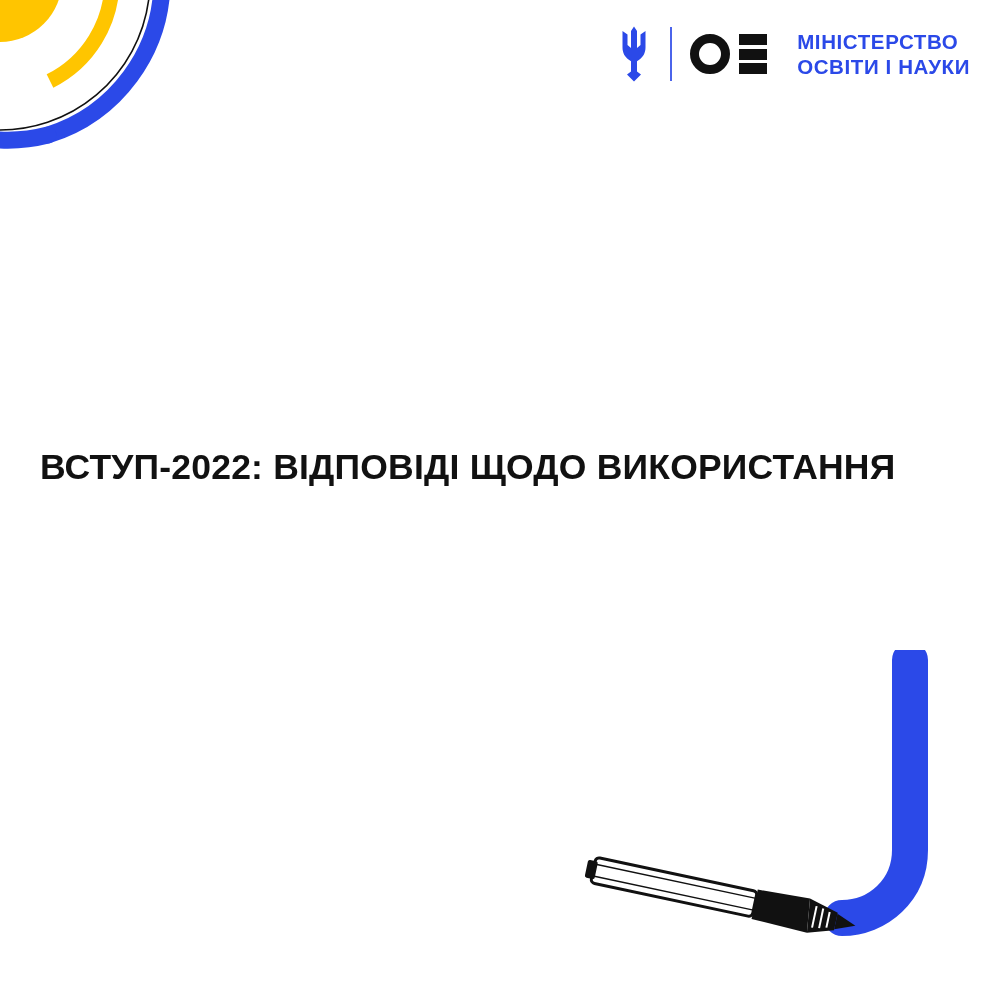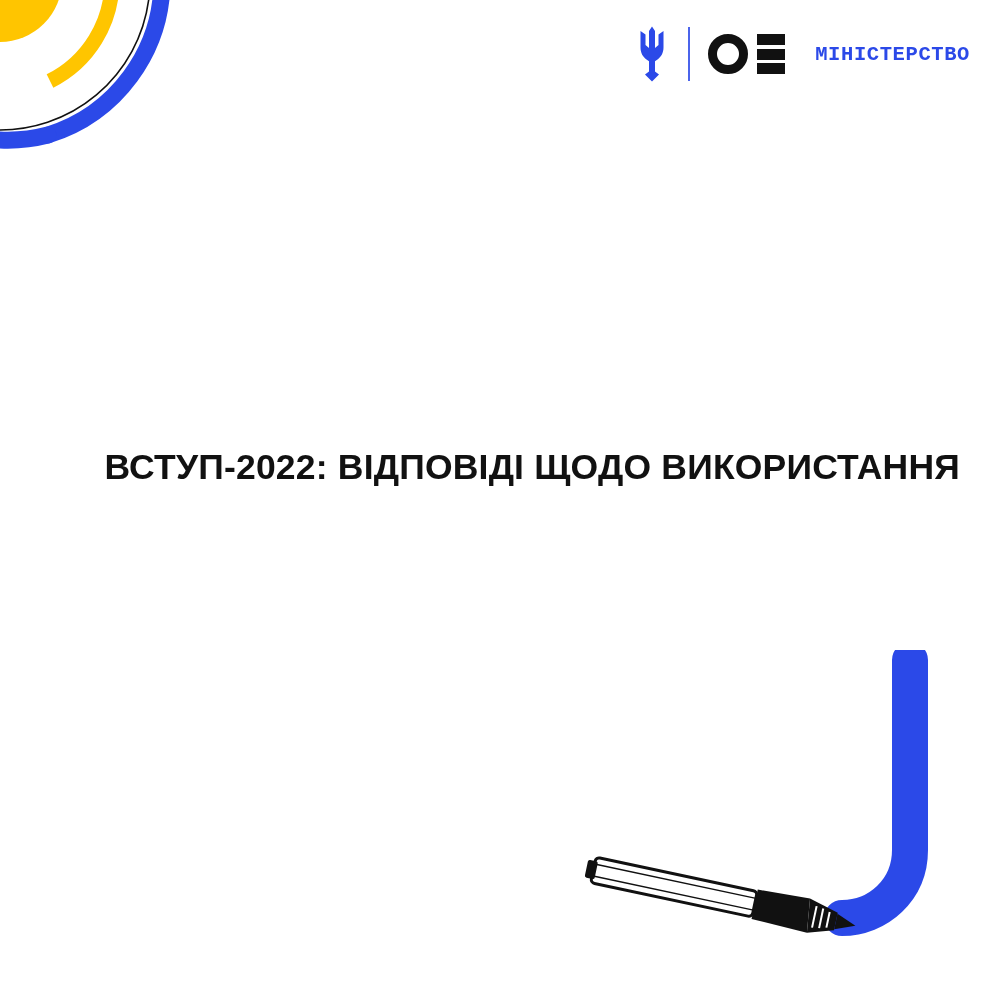--- a/index.html
+++ b/index.html
@@ -27,21 +27,20 @@
   }
 
   
   .logo-block {
     position: absolute;
     top: 26px;
     right: 30px;
     display: flex;
     align-items: center;
     gap: 16px;
-    font-family: Liberation Mono, monospace;
   }
   .trident {
     width: 40px;
     height: 56px;
     display: block;
   }
   .logo-divider {
     width: 2px;
     height: 54px;
     background: #2B49E8;
@@ -81,21 +80,21 @@
     text-transform: uppercase;
     white-space: nowrap;
   }
 
   
   .headline {
     position: absolute;
     left: 0;
     right: 0;
     top: 440px;
-    text-align: right;
+    text-align: left;
     padding: 0 40px;
     box-sizing: border-box;
   }
   .headline-line {
     color: #111111;
     font-weight: bold;
     font-size: 35.5px;
     line-height: 54px;
     letter-spacing: 0.2px;
     text-transform: uppercase;
@@ -164,20 +163,21 @@
       <div class="mon-o"></div>
       <div class="mon-bars">
         <div class="mon-bar"></div>
         <div class="mon-bar"></div>
         <div class="mon-bar"></div>
       </div>
     </div>
 
     <div class="mon-text">
       <div>МІНІСТЕРСТВО</div>
+      <div>ОСВІТИ І НАУКИ</div>
     </div>
   </div>
 
   <div class="headline">
     <div class="headline-line">ВСТУП-2022:  ВІДПОВІДІ ЩОДО ВИКОРИСТАННЯ</div>
   </div>
 
   <svg class="deco-pen" viewBox="0 0 400 330" fill="none" xmlns="http://www.w3.org/2000/svg">
 
     <path d="M330 10 L330 200 C330 240 298 268 262 268" stroke="#2B49E8" stroke-width="36" fill="none" stroke-linecap="round"></path>

